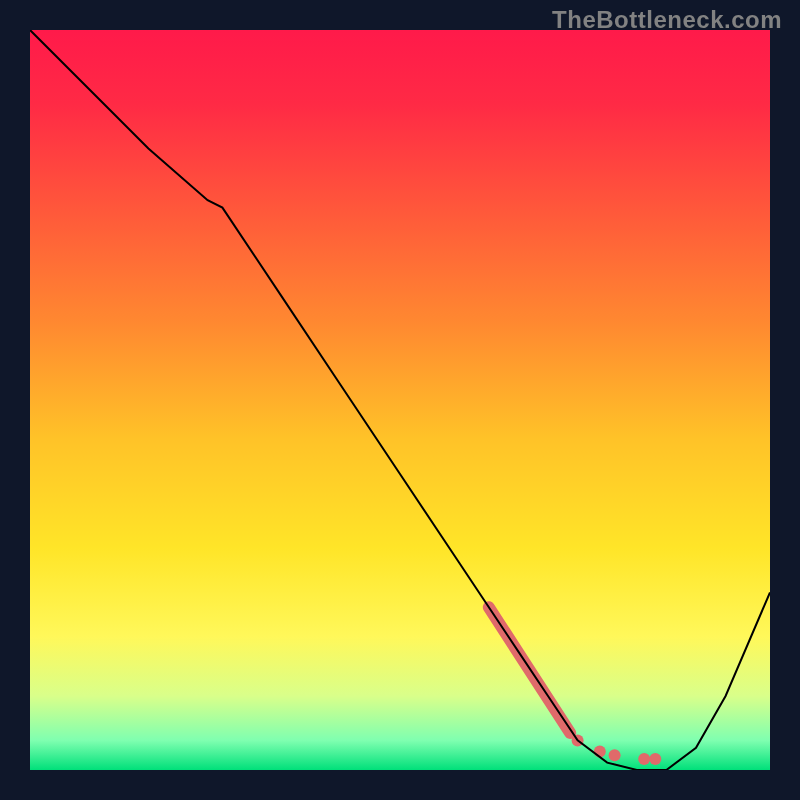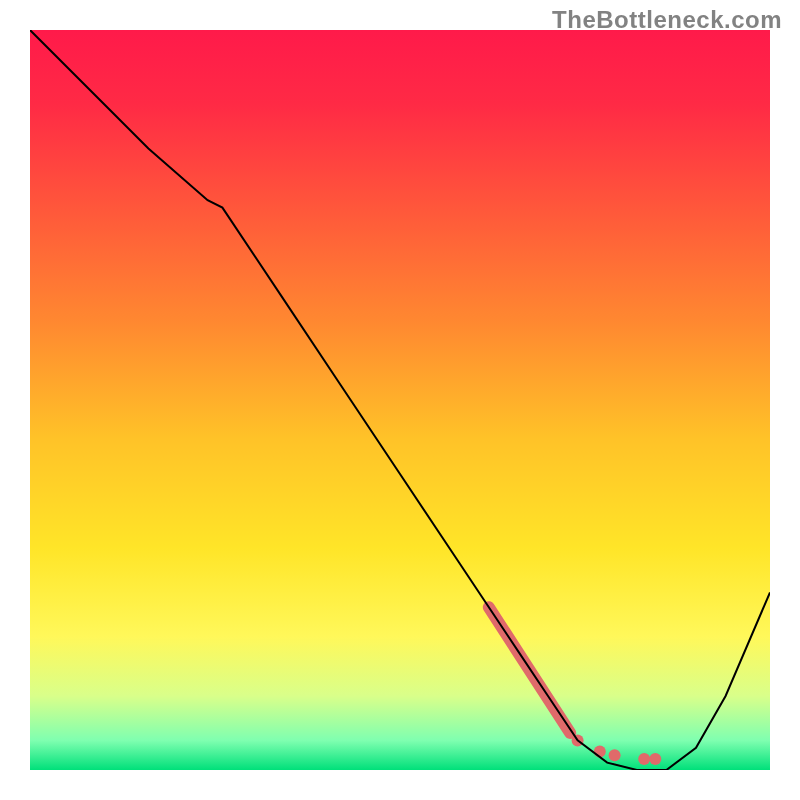--- a/index.html
+++ b/index.html
@@ -8,21 +8,21 @@
     background: #000;
     width: 800px;
     height: 800px;
     overflow: hidden;
     position: relative;
     font-family: Arial, Helvetica, sans-serif;
   }
   .outer {
     width: 800px;
     height: 800px;
-    background: #ffffff;
+    background: #0f172a;
     position: relative;
   }
   .watermark {
     position: absolute;
     top: 6px;
     right: 18px;
     color: #828282;
     font-size: 24px;
     font-weight: 600;
     letter-spacing: 0.5px;

